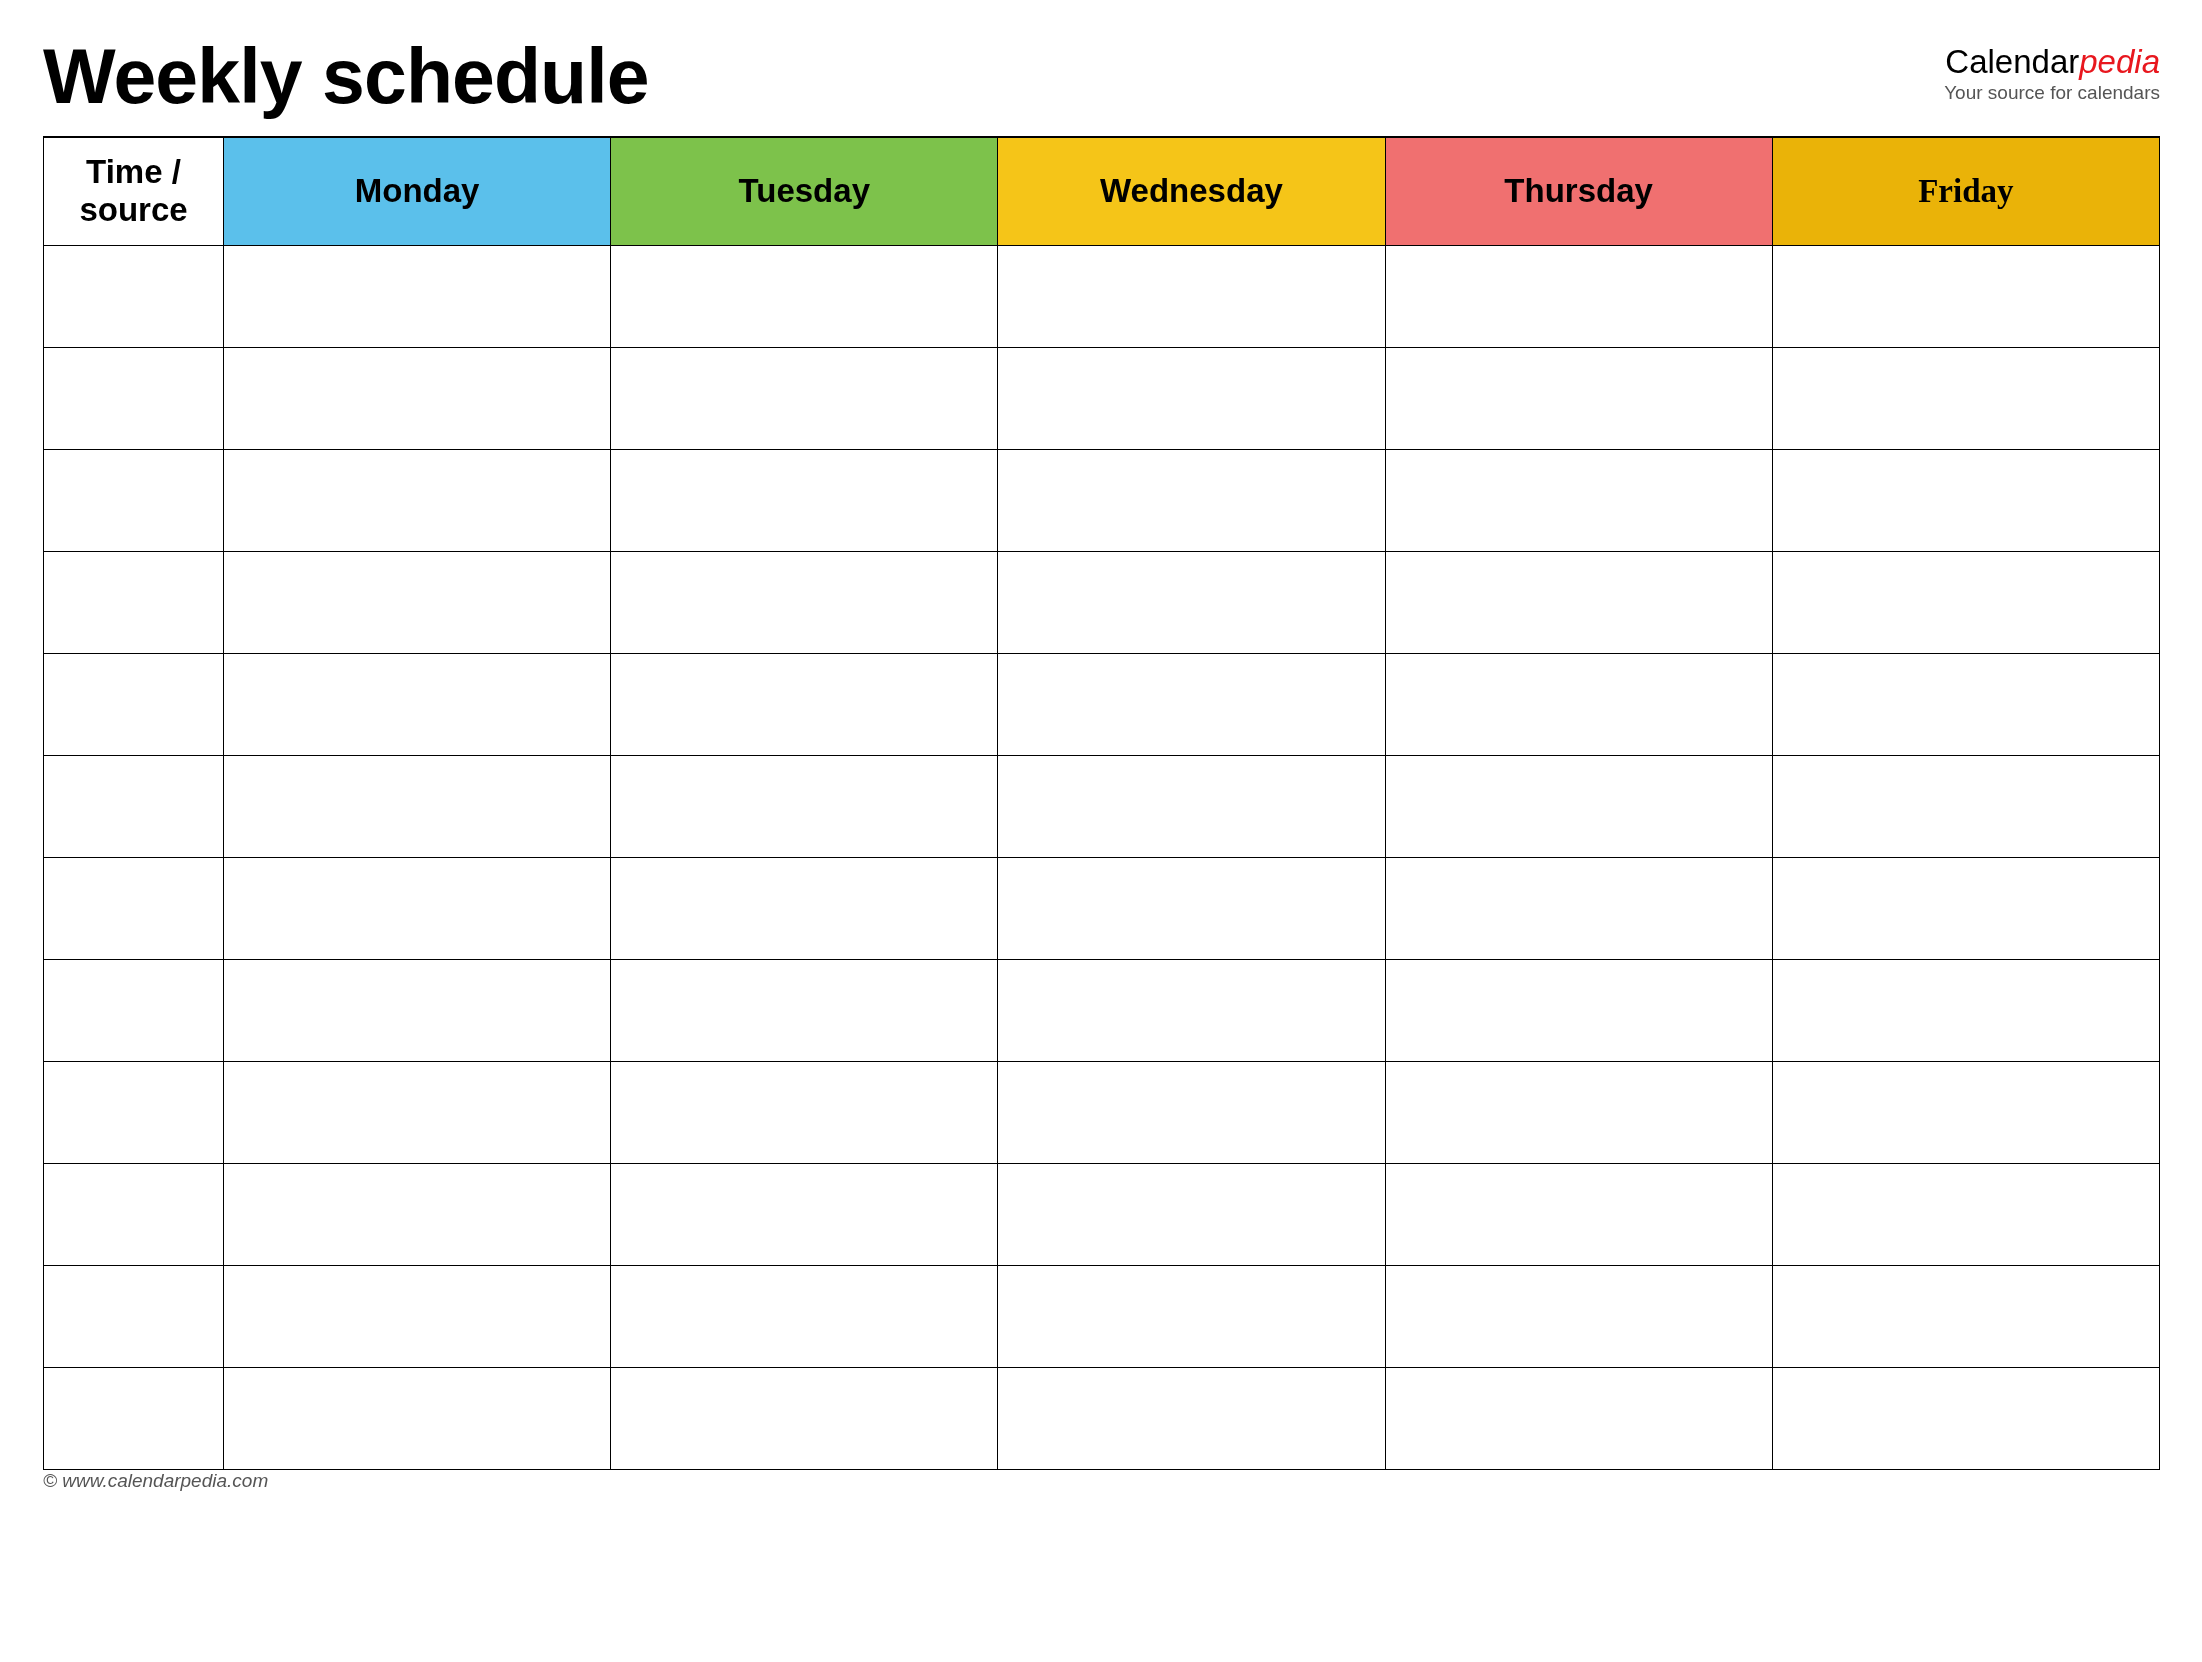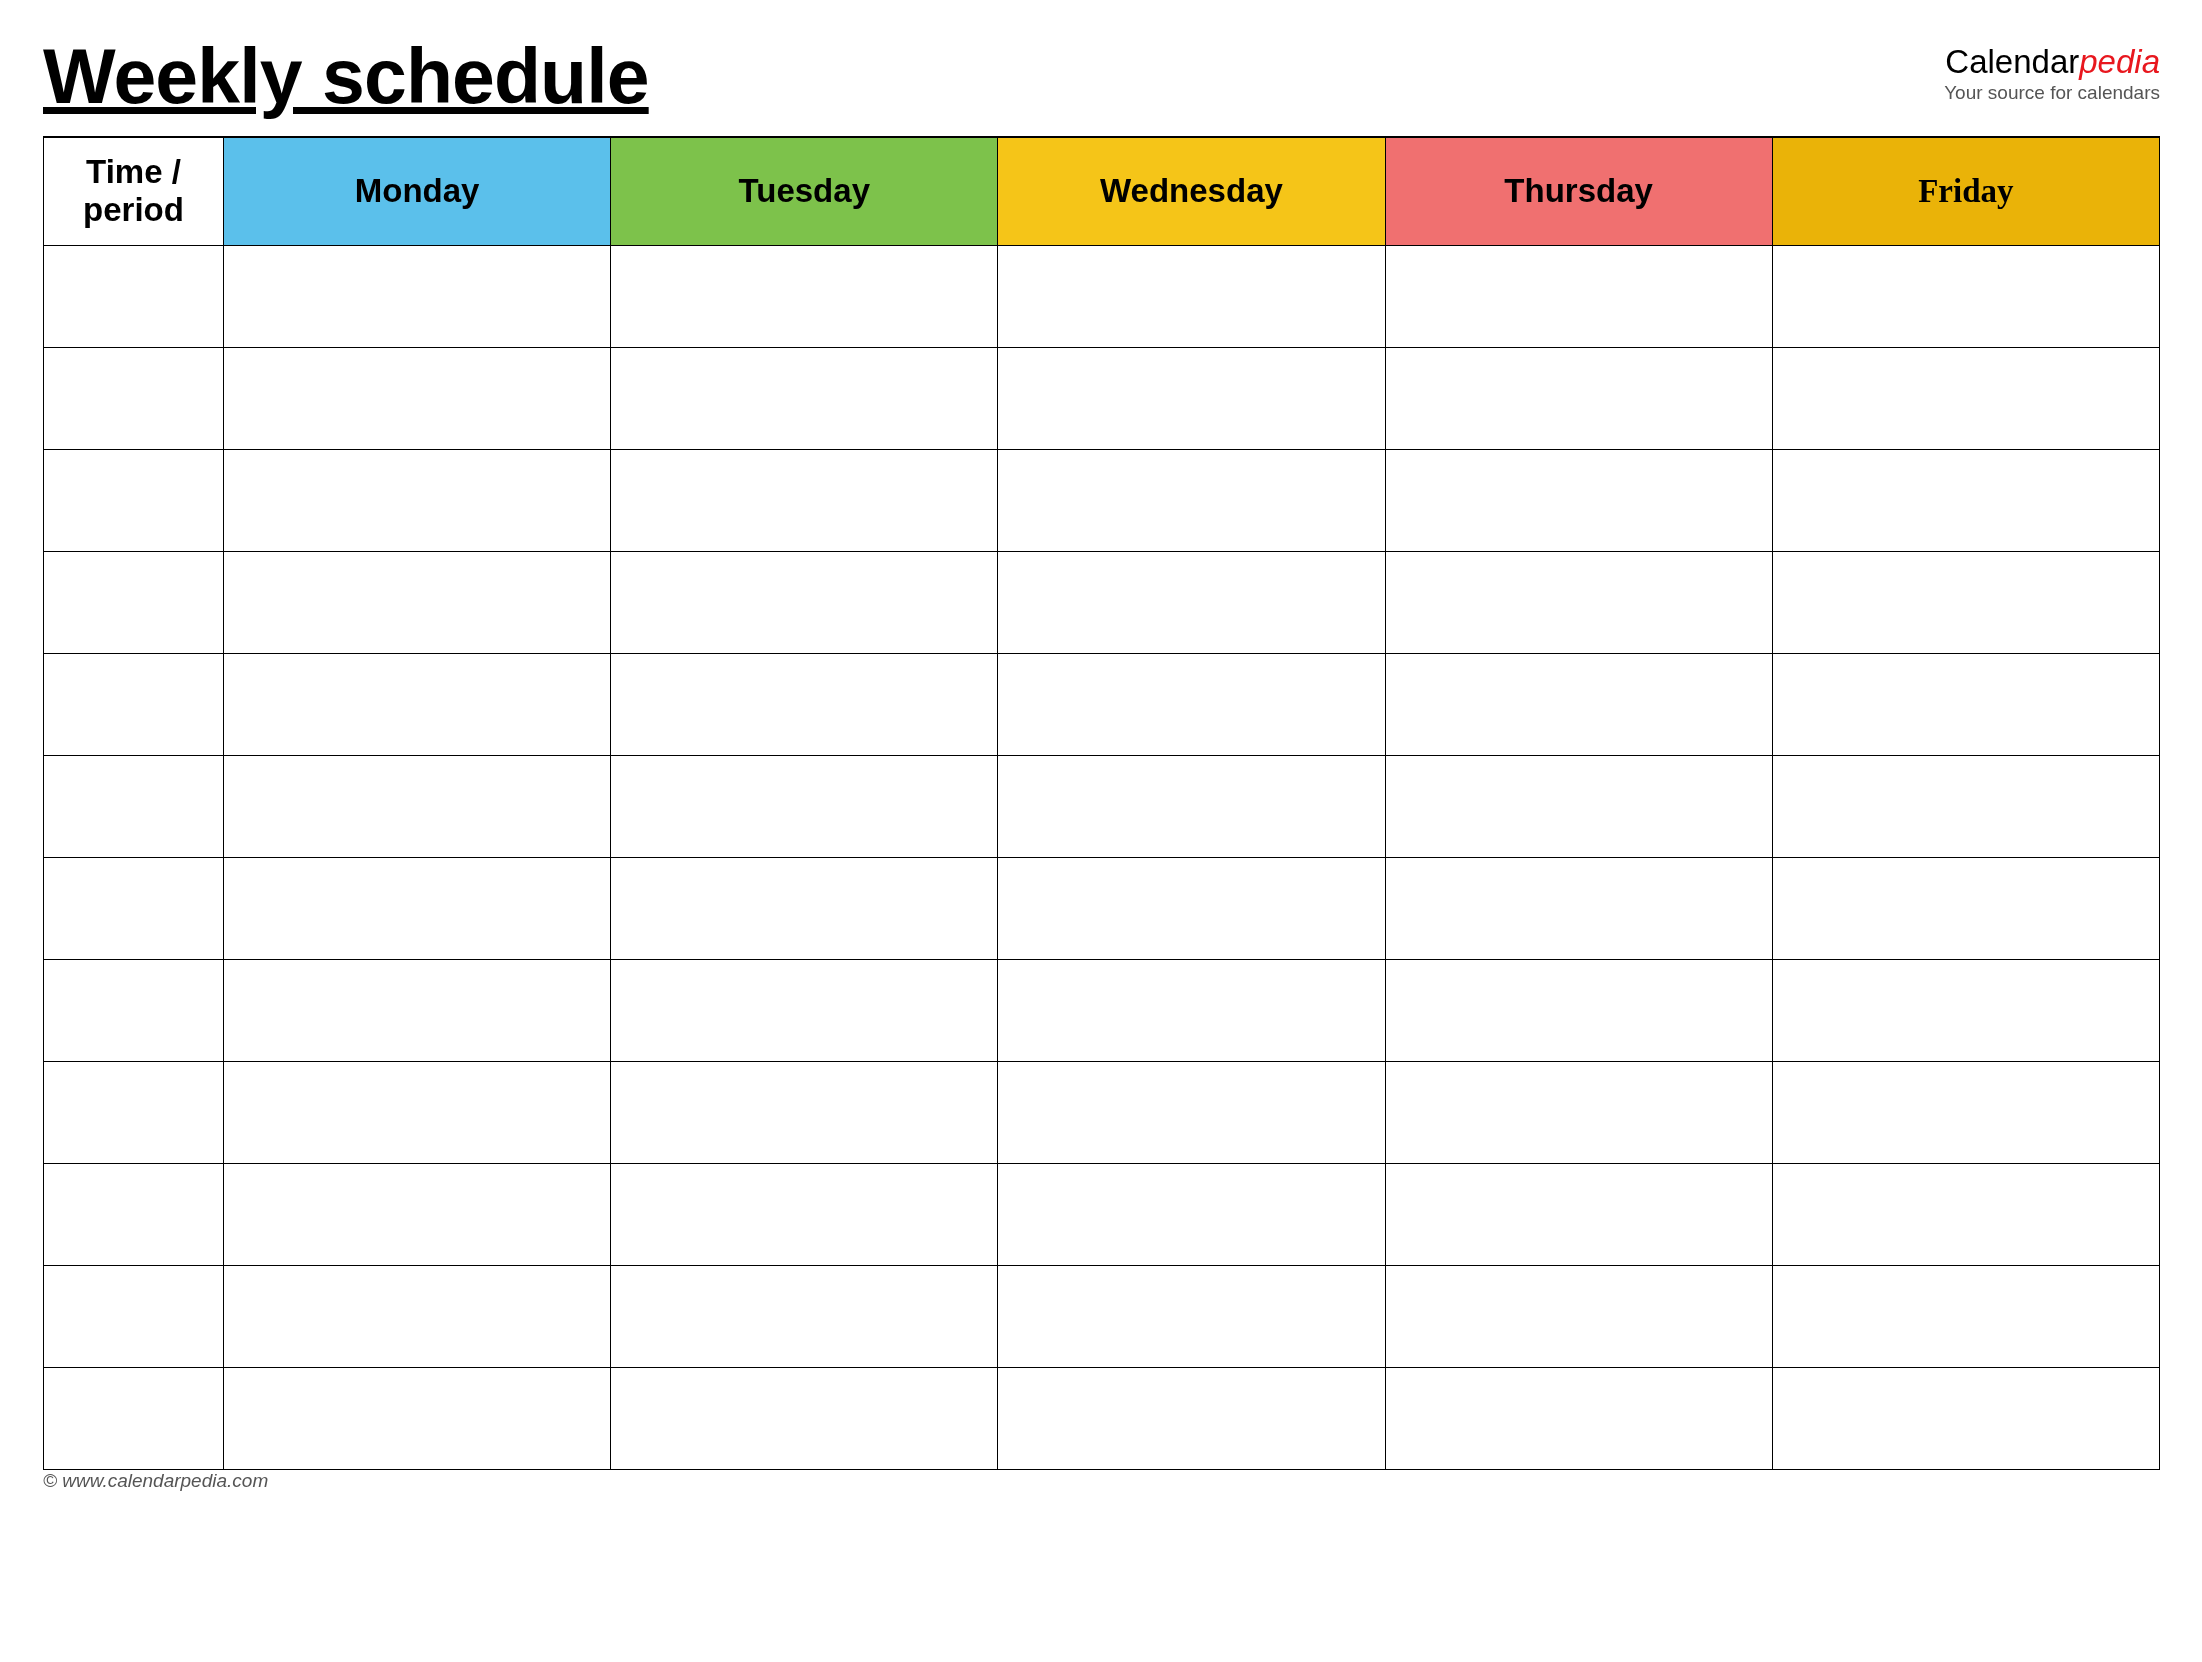--- a/index.html
+++ b/index.html
@@ -20,21 +20,20 @@
     .header-section {
       display: flex;
       justify-content: space-between;
       align-items: flex-start;
       margin-bottom: 17px;
     }
 
     .title-block {
       display: flex;
       flex-direction: column;
-      text-decoration: underline;
     }
 
     .main-title {
       font-size: 77px;
       font-weight: bold;
       color: #000000;
       line-height: 1.1;
       letter-spacing: -0.9px;
     }
 
@@ -168,21 +167,21 @@
     <div class="logo-tagline">Your source for calendars</div>
   </div>
 </div>
 
 <hr class="divider-top">
 
 <table class="schedule-table">
   <thead>
     <tr>
       <th class="col-time">
-        <span>Time / period</span>
+        <span>Time / source</span>
       </th>
       <th class="col-monday">
         <span>Monday</span>
       </th>
       <th class="col-tuesday">
         <span>Tuesday</span>
       </th>
       <th class="col-wednesday">
         <span>Wednesday</span>
       </th>

